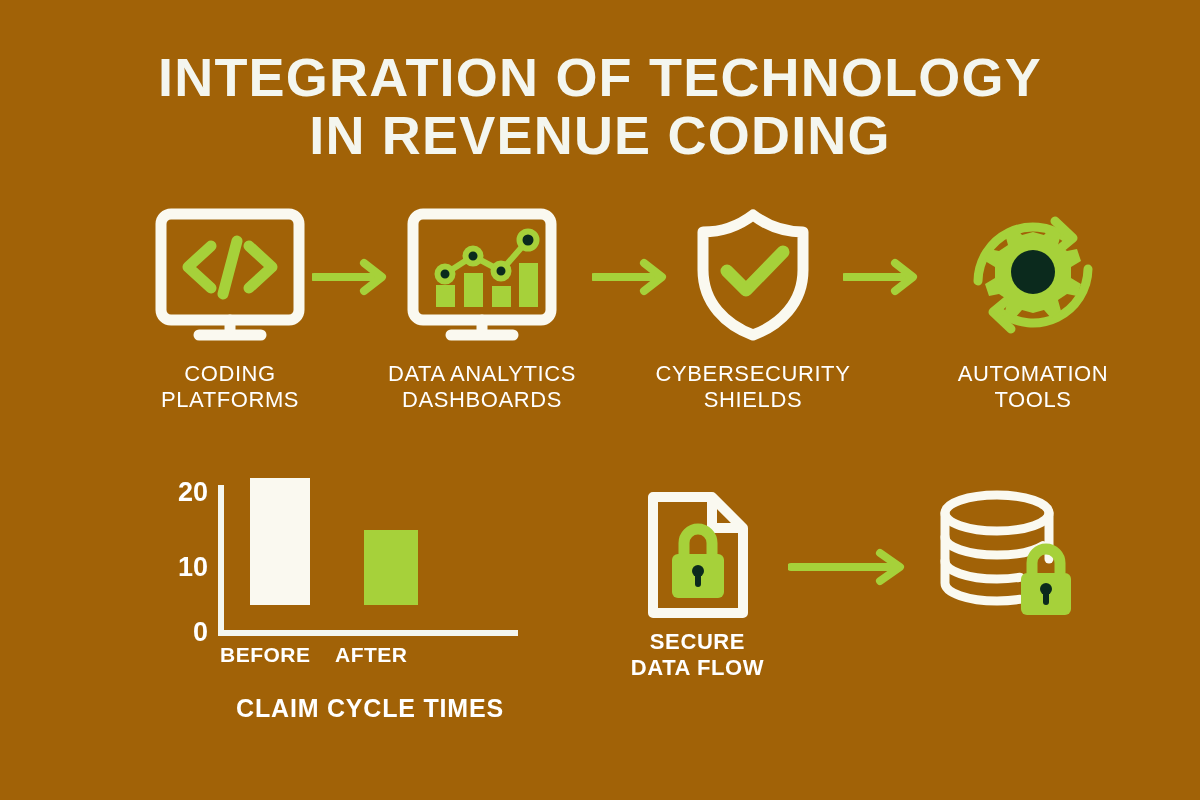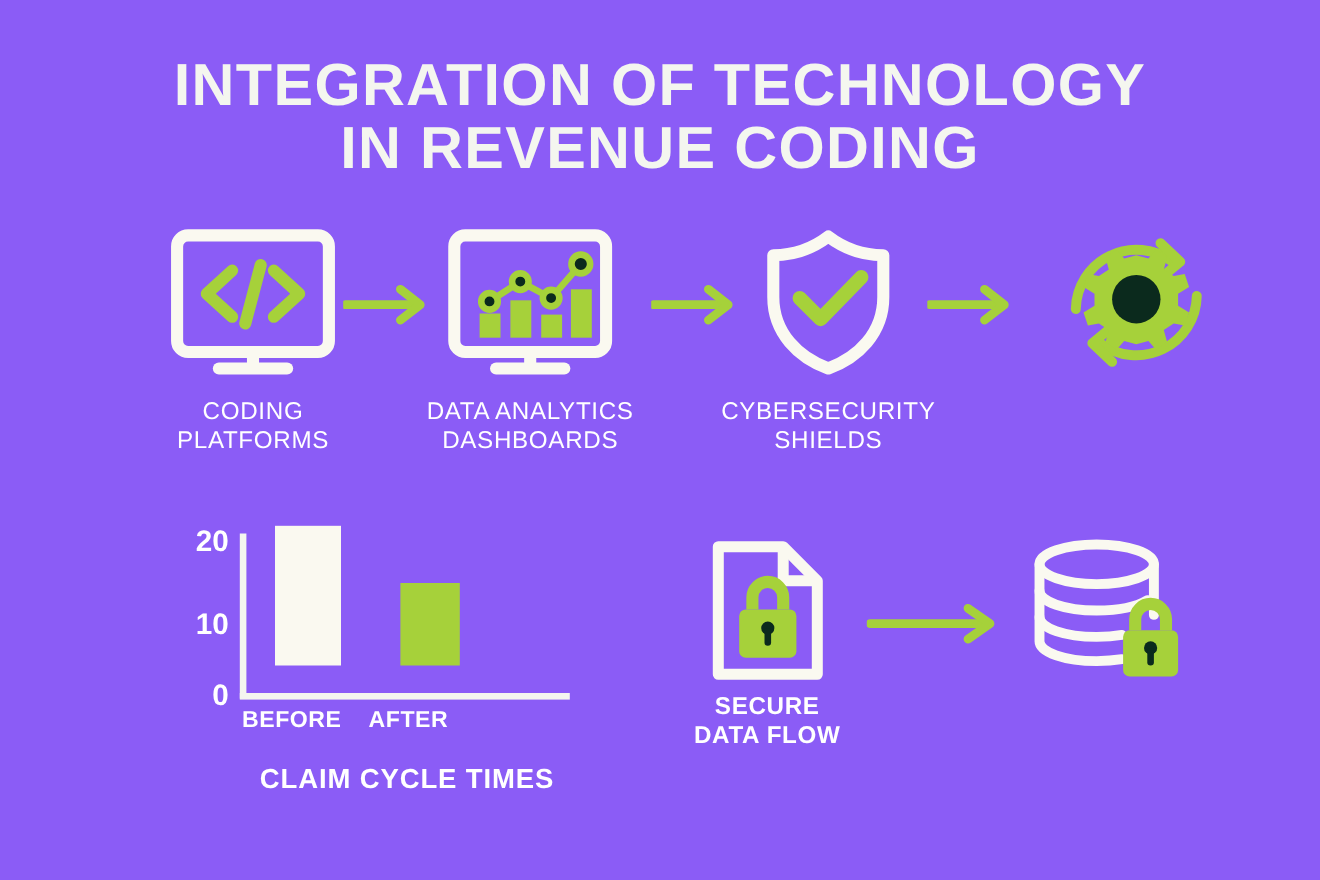--- a/index.html
+++ b/index.html
@@ -4,21 +4,21 @@
 <style>
   html, body {
     margin: 0;
     padding: 0;
     background: #0b2a1d;
   }
   #infographic {
     position: relative;
     width: 1200px;
     height: 800px;
-    background: #8b5cf6;
+    background: #a16207;
     overflow: hidden;
     font-family: "Liberation Sans", sans-serif;
     -webkit-font-smoothing: antialiased;
   }
 
   
   #title-block {
     position: absolute;
     top: 48px;
     left: 0;
@@ -217,20 +217,22 @@
         <path d="M51 124 L33 107 L50 93" stroke="#a6d13a" stroke-width="9" stroke-linecap="round" stroke-linejoin="round" fill="none"></path>
 
         <path d="M73 27
                  L84 30 L91 22 L101 29 L98 40 L107 46 L117 44 L121 56 L111 62 L111 73
                  L121 79 L117 91 L107 89 L98 95 L101 106 L91 113 L84 105 L73 108
                  L62 105 L55 113 L45 106 L48 95 L39 89 L29 91 L25 79 L35 73 L35 62
                  L25 56 L29 44 L39 46 L48 40 L45 29 L55 22 L62 30 Z" fill="#a6d13a"></path>
         <circle cx="73" cy="67" r="22" fill="#0b2a1d"></circle>
       </svg>
     </div>
+    <div class="pipeline-label">AUTOMATION
+TOOLS</div>
   </div>
 
   <div id="bar-chart">
 
     <div class="axis-tick" style="left:-10px; top:4px;">20</div>
     <div class="axis-tick" style="left:-10px; top:79px;">10</div>
     <div class="axis-tick" style="left:-10px; top:144px;">0</div>
 
     <div class="axis-line" style="left:48px; top:10px; width:6px; height:150px;"></div>
     <div class="axis-line" style="left:48px; top:155px; width:300px; height:6px;"></div>

